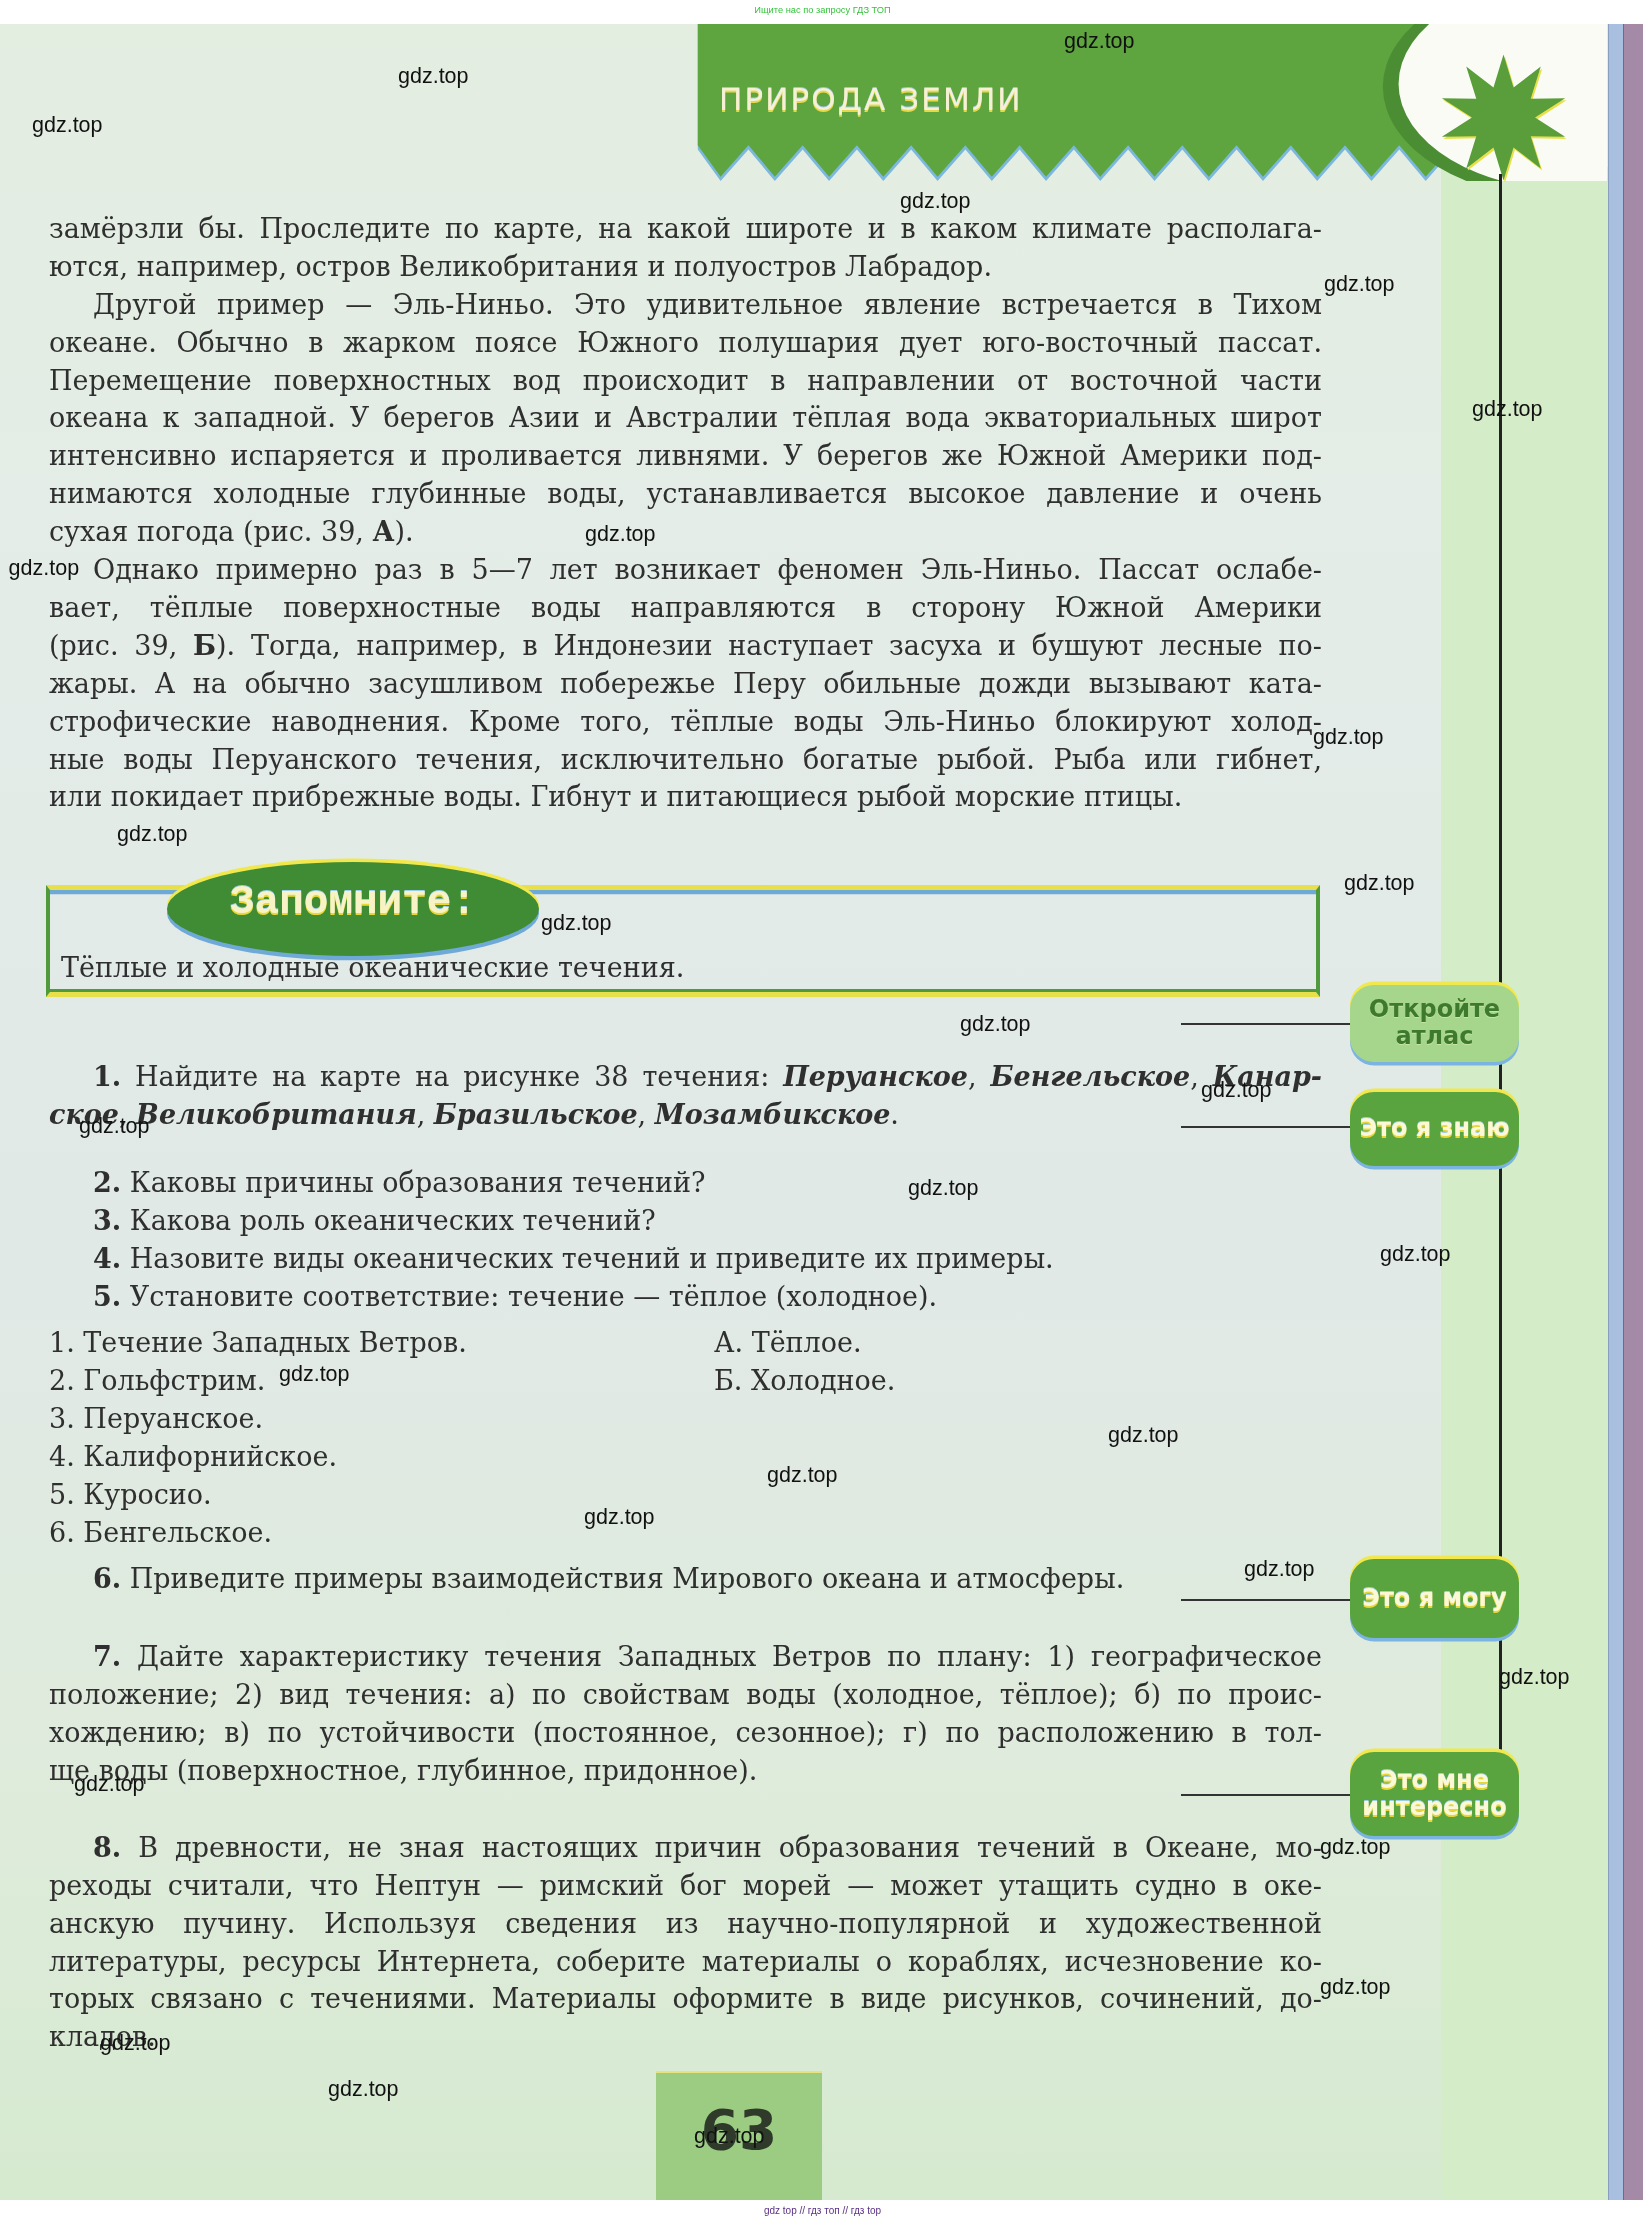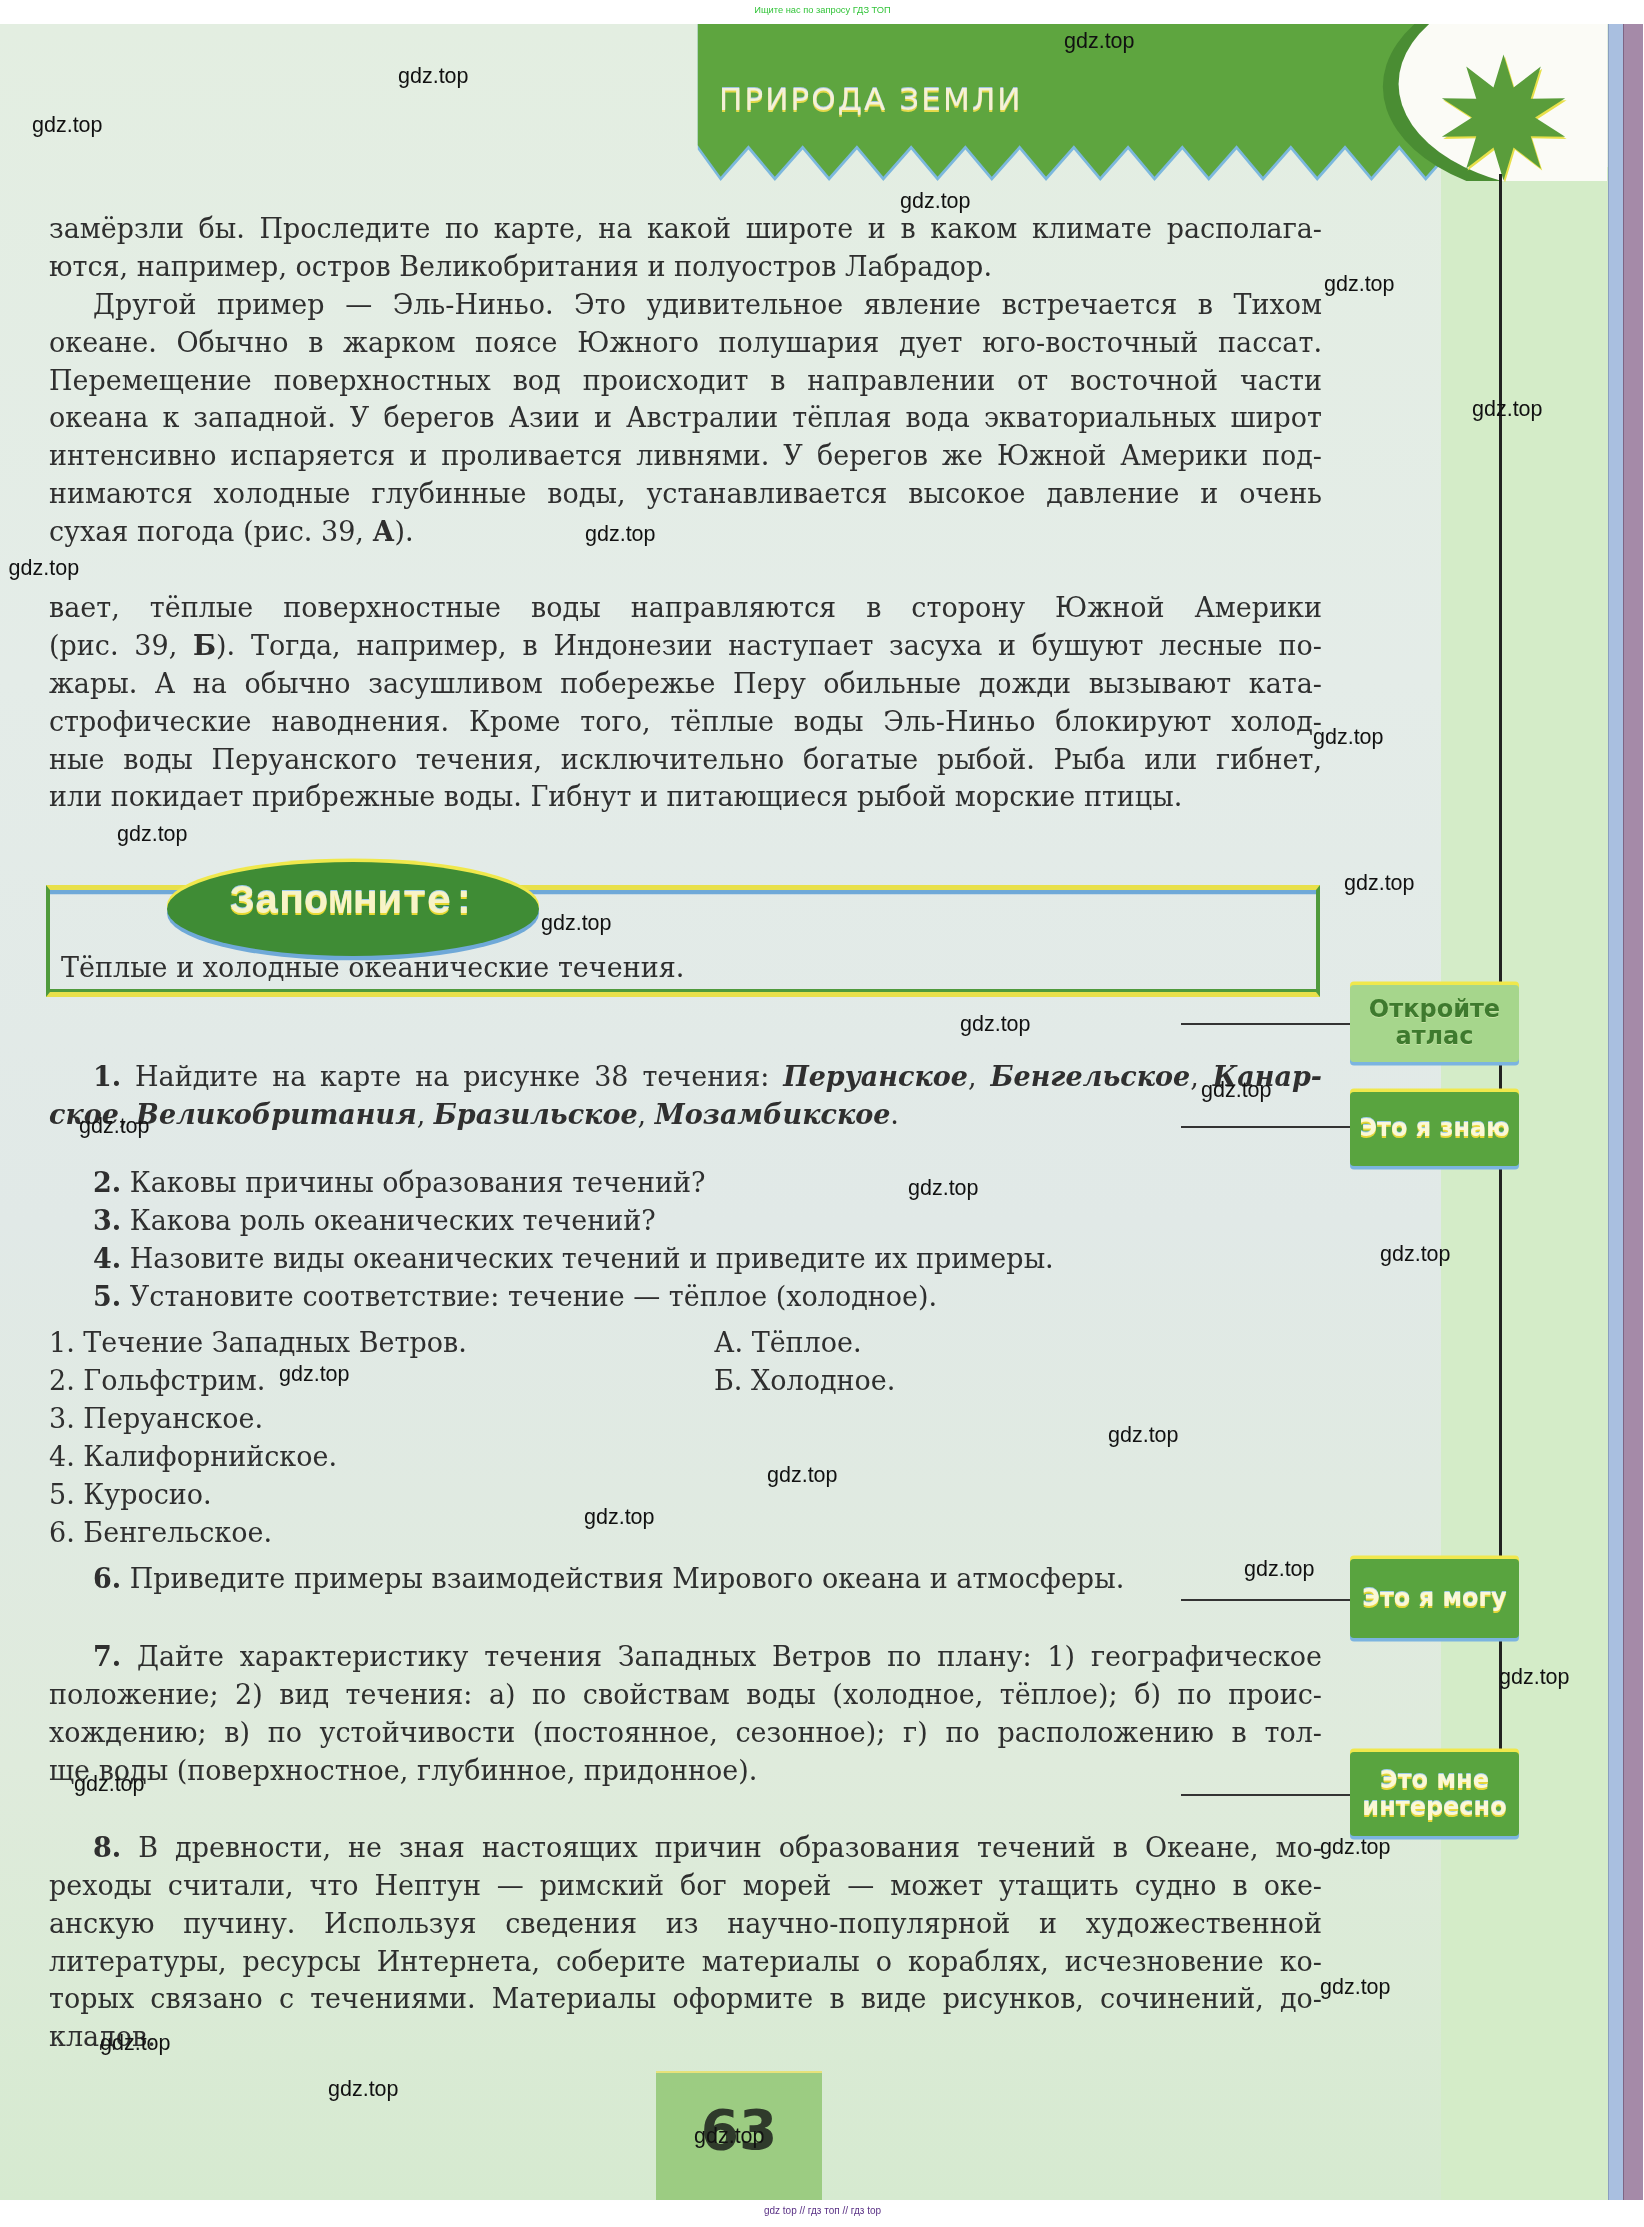--- a/index.html
+++ b/index.html
@@ -68,21 +68,21 @@
   .remember-title {
     position:absolute; left:167px; top:871px; width:372px; text-align:center;
     font-family:Liberation Mono, monospace; font-weight:bold; font-size:41px;
     color:#f7f3c7; text-shadow:0 2.1px 0 #e8d932, 0 -1.4px 0 #9ecbee;
   }
 
   
   .vline { position:absolute; left:1499px; top:150px; width:2.9px; height:1602px; background:#222; }
   .connector { position:absolute; left:1181px; width:169px; height:2.1px; background:#333; }
   .badge {
-    position:absolute; left:1350px; width:169px; border-radius:4px;
+    position:absolute; left:1350px; width:169px; border-radius:24px;
     display:flex; align-items:center; justify-content:center; text-align:center;
     font-family:"DejaVu Sans","Liberation Sans",sans-serif; font-weight:bold; font-size:24px; line-height:27px;
     box-shadow:0 -3.6px 0 #f0e84c, 0 3.6px 0 #7bb4e0;
   }
   .badge.light { background:#a6d68c; color:#3e7a2e; text-shadow:0 1.4px 0 #c7e3a6; }
   .badge.dark { background:#59a43f; color:#fbf8d5; text-shadow:0 2.1px 0 #e6d63a, 0 -1.4px 0 #9ecbee; }
 
   
   .page-num-box {
     position:absolute; left:656px; top:2047px; width:166px; height:130px;
@@ -120,20 +120,21 @@
   <div class="line last" style="top:224px">ются, например, остров Великобритания и полуостров Лабрадор.</div>
 
   <div class="line indent" style="top:262px">Другой пример — Эль-Ниньо. Это удивительное явление встречается в Тихом</div>
   <div class="line" style="top:300px">океане. Обычно в жарком поясе Южного полушария дует юго-восточный пассат.</div>
   <div class="line" style="top:338px">Перемещение поверхностных вод происходит в направлении от восточной части</div>
   <div class="line" style="top:375px">океана к западной. У берегов Азии и Австралии тёплая вода экваториальных широт</div>
   <div class="line" style="top:413px">интенсивно испаряется и проливается ливнями. У берегов же Южной Америки под-</div>
   <div class="line" style="top:451px">нимаются холодные глубинные воды, устанавливается высокое давление и очень</div>
   <div class="line last" style="top:489px"><span>сухая погода (рис. 39, </span><span class="b">А</span><span>).</span></div>
 
+  <div class="line indent" style="top:527px">Однако примерно раз в 5—7 лет возникает феномен Эль-Ниньо. Пассат ослабе-</div>
   <div class="line" style="top:565px">вает, тёплые поверхностные воды направляются в сторону Южной Америки</div>
   <div class="line" style="top:603px"><span>(рис. 39, </span><span class="b">Б</span><span>). Тогда, например, в Индонезии наступает засуха и бушуют лесные по-</span></div>
   <div class="line" style="top:641px">жары. А на обычно засушливом побережье Перу обильные дожди вызывают ката-</div>
   <div class="line" style="top:679px">строфические наводнения. Кроме того, тёплые воды Эль-Ниньо блокируют холод-</div>
   <div class="line" style="top:717px">ные воды Перуанского течения, исключительно богатые рыбой. Рыба или гибнет,</div>
   <div class="line last" style="top:754px">или покидает прибрежные воды. Гибнут и питающиеся рыбой морские птицы.</div>
 
   <div class="remember-box" style="top:861px"></div>
   <div class="remember-ellipse" style="top:838px"></div>
   <div class="remember-title" style="top:855px">Запомните:</div>

